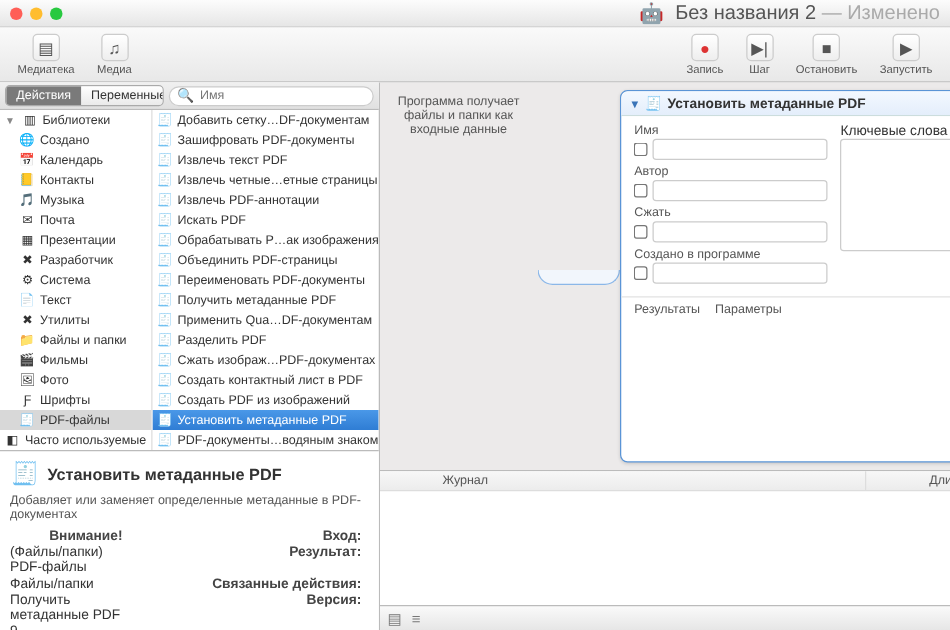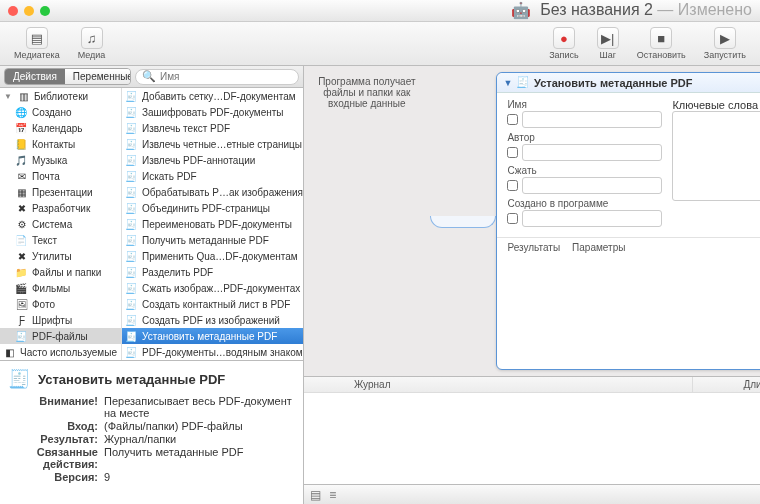--- a/index.html
+++ b/index.html
@@ -268,27 +268,27 @@
             <span class="ic">🧾</span>
             <span>PDF-документы…водяным знаком</span>
           </div>
         </div>
     </div>
     <div class="infopane">
       <div class="infohdr">
         <span class="big">🧾</span>
         <h3>Установить метаданные PDF</h3>
       </div>
+      <div class="infodesc">Добавляет или заменяет определенные метаданные в PDF-документах</div>
       <div class="meta" id="metarows">
           <div class="k">Внимание!</div>
-          <div>Перезаписывает весь PDF-документ на месте</div>
           <div class="k">Вход:</div>
           <div>(Файлы/папки) PDF-файлы</div>
           <div class="k">Результат:</div>
-          <div>Журнал/папки</div>
+          <div>Файлы/папки</div>
           <div class="k">Связанные действия:</div>
           <div>Получить метаданные PDF</div>
           <div class="k">Версия:</div>
           <div>9</div>
         </div>
     </div>
   </div>
 
   <div class="right">
     <div class="droparea">

